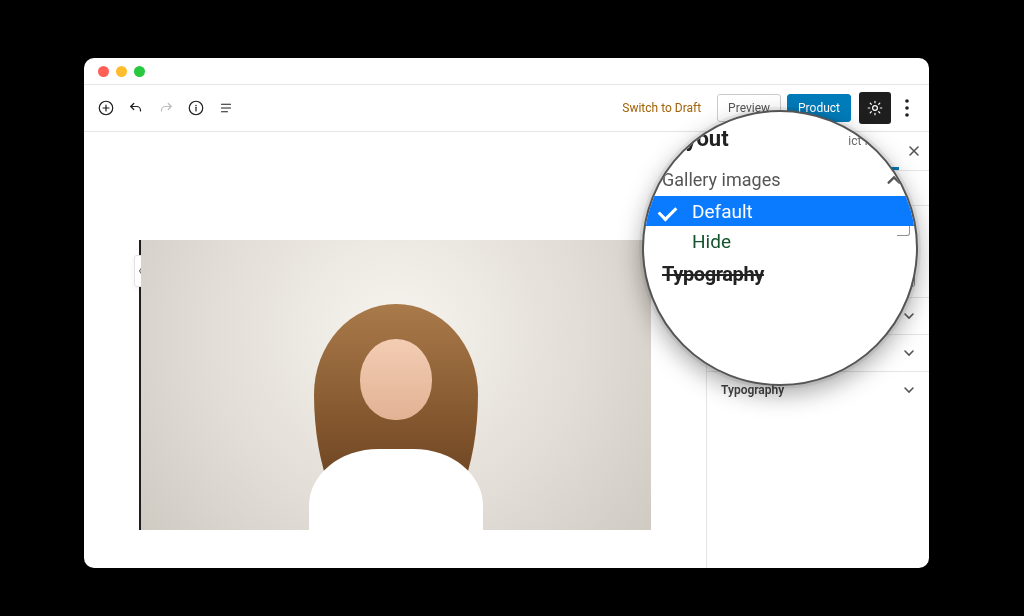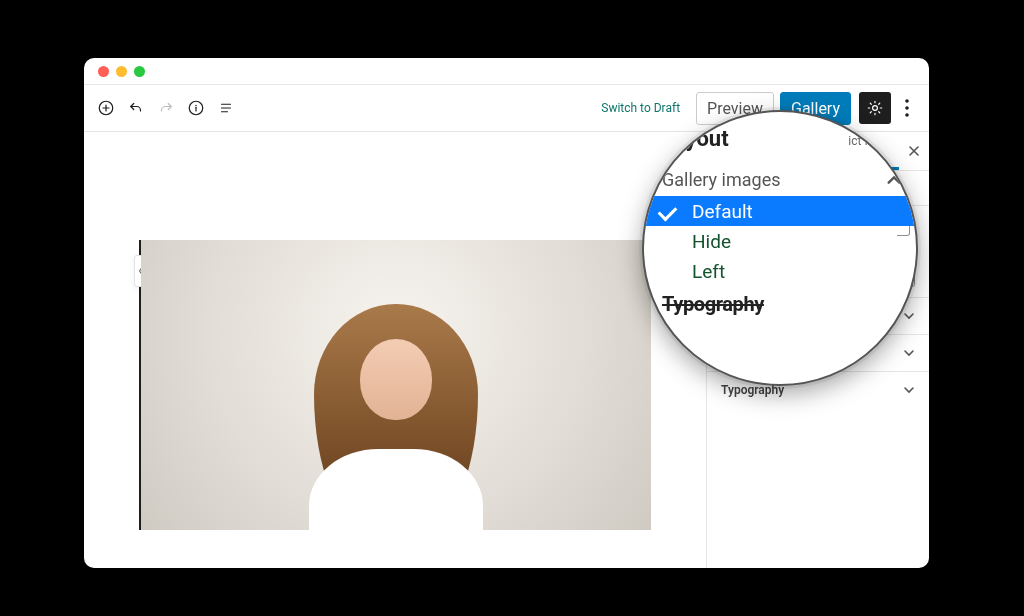--- a/index.html
+++ b/index.html
@@ -7,22 +7,22 @@
   .window { position:absolute; left:84px; top:58px; width:845px; height:510px; background:#fff; border-radius:10px; box-shadow:0 10px 40px rgba(0,0,0,0.5); overflow:hidden; }
   .titlebar { height:26px; display:flex; align-items:center; padding-left:14px; border-bottom:1px solid #e6e6e6; }
   .dot { width:11px; height:11px; border-radius:50%; margin-right:7px; }
   .dot.red { background:#ff5f57; }
   .dot.yellow { background:#febc2e; }
   .dot.green { background:#28c840; }
   .toolbar { height:46px; display:flex; align-items:center; padding:0 10px; border-bottom:1px solid #e5e5e5; }
   .tool-icn { width:24px; height:24px; display:flex; align-items:center; justify-content:center; color:#1e1e1e; margin-right:6px; cursor:pointer; border-radius:3px; }
   .tool-icn.disabled { color:#bdbdbd; cursor:default; }
   .spacer { flex:1; }
-  .link-btn { color:#0f766e; font-size:12px; padding:6px 10px; cursor:pointer; }
-  .btn { font-size:16px; padding:6px 10px; border:1px solid #ccc; border-radius:3px; margin-left:6px; cursor:pointer; color:#555; }
+  .link-btn { color:#a16207; font-size:12px; padding:6px 10px; cursor:pointer; }
+  .btn { font-size:12px; padding:6px 10px; border:1px solid #ccc; border-radius:3px; margin-left:6px; cursor:pointer; color:#555; }
   .btn.primary { background:#007cba; color:#fff; border-color:#007cba; }
   .gear-btn { width:32px; height:32px; background:#1e1e1e; color:#fff; display:flex; align-items:center; justify-content:center; border-radius:3px; margin-left:8px; cursor:pointer; }
   .more-btn { width:24px; height:32px; color:#1e1e1e; display:flex; align-items:center; justify-content:center; cursor:pointer; margin-left:4px; }
   .body { position:relative; height:calc(100% - 72px); display:flex; }
   .editor { flex:1; padding:84px 55px 0 55px; position:relative; }
   .title { font-size:25px; font-weight:400; color:#1e1e1e; letter-spacing:-0.2px; }
   .title .underline { text-decoration:underline; text-decoration-color:#e03030; text-decoration-thickness:1px; }
   .block-toolbar { position:absolute; left:50px; top:123px; display:flex; border:1px solid #e2e2e2; border-radius:3px; background:#fff; box-shadow:0 2px 6px rgba(0,0,0,0.06); }
   .bt-cell { width:34px; height:30px; display:flex; align-items:center; justify-content:center; border-right:1px solid #e2e2e2; color:#555; font-size:14px; }
   .bt-cell:last-child { border-right:none; }
@@ -96,21 +96,21 @@
           </svg>
       </div>
       <div class="tool-icn">
         <svg width="18" height="18" viewBox="0 0 24 24">
             <path d="M6 7h12M6 12h12M6 17h8" stroke="currentColor" stroke-width="1.6" stroke-linecap="round"></path>
           </svg>
       </div>
       <div class="spacer"></div>
       <div class="link-btn">Switch to Draft</div>
       <div class="btn">Preview</div>
-      <div class="btn primary">Gallery</div>
+      <div class="btn primary">Product</div>
       <div class="gear-btn">
         <svg width="18" height="18" viewBox="0 0 24 24">
             <circle cx="12" cy="12" r="3.2" fill="none" stroke="currentColor" stroke-width="1.6"></circle>
             <path d="M12 3v2M12 19v2M3 12h2M19 12h2M5.6 5.6l1.4 1.4M17 17l1.4 1.4M18.4 5.6 17 7M7 17l-1.4 1.4" stroke="currentColor" stroke-width="1.6" stroke-linecap="round"></path>
           </svg>
       </div>
       <div class="more-btn">
         <svg width="4" height="18" viewBox="0 0 4 18">
             <circle cx="2" cy="2" r="1.8" fill="currentColor"></circle>
             <circle cx="2" cy="9" r="1.8" fill="currentColor"></circle>
@@ -213,21 +213,20 @@
       <span class="lens-chev one">
           <svg width="16" height="16" viewBox="0 0 12 12">
             <path d="M2 8l4-4 4 4" fill="none" stroke="currentColor" stroke-width="1.8" stroke-linecap="round"></path>
           </svg>
         </span>
       <div class="lens-sub">Gallery images</div>
       <div class="lens-right-edge"></div>
       <div class="lens-list">
         <div class="lens-item sel">Default</div>
         <div class="lens-item">Hide</div>
-        <div class="lens-item">Left</div>
       </div>
       <div class="lens-typo"><span style="text-decoration:line-through">Typography</span></div>
       <span class="lens-chev two">
           <svg width="16" height="16" viewBox="0 0 12 12">
             <path d="M2 4l4 4 4-4" fill="none" stroke="currentColor" stroke-width="1.8" stroke-linecap="round"></path>
           </svg>
         </span>
     </div>
   </div>
 </div>

